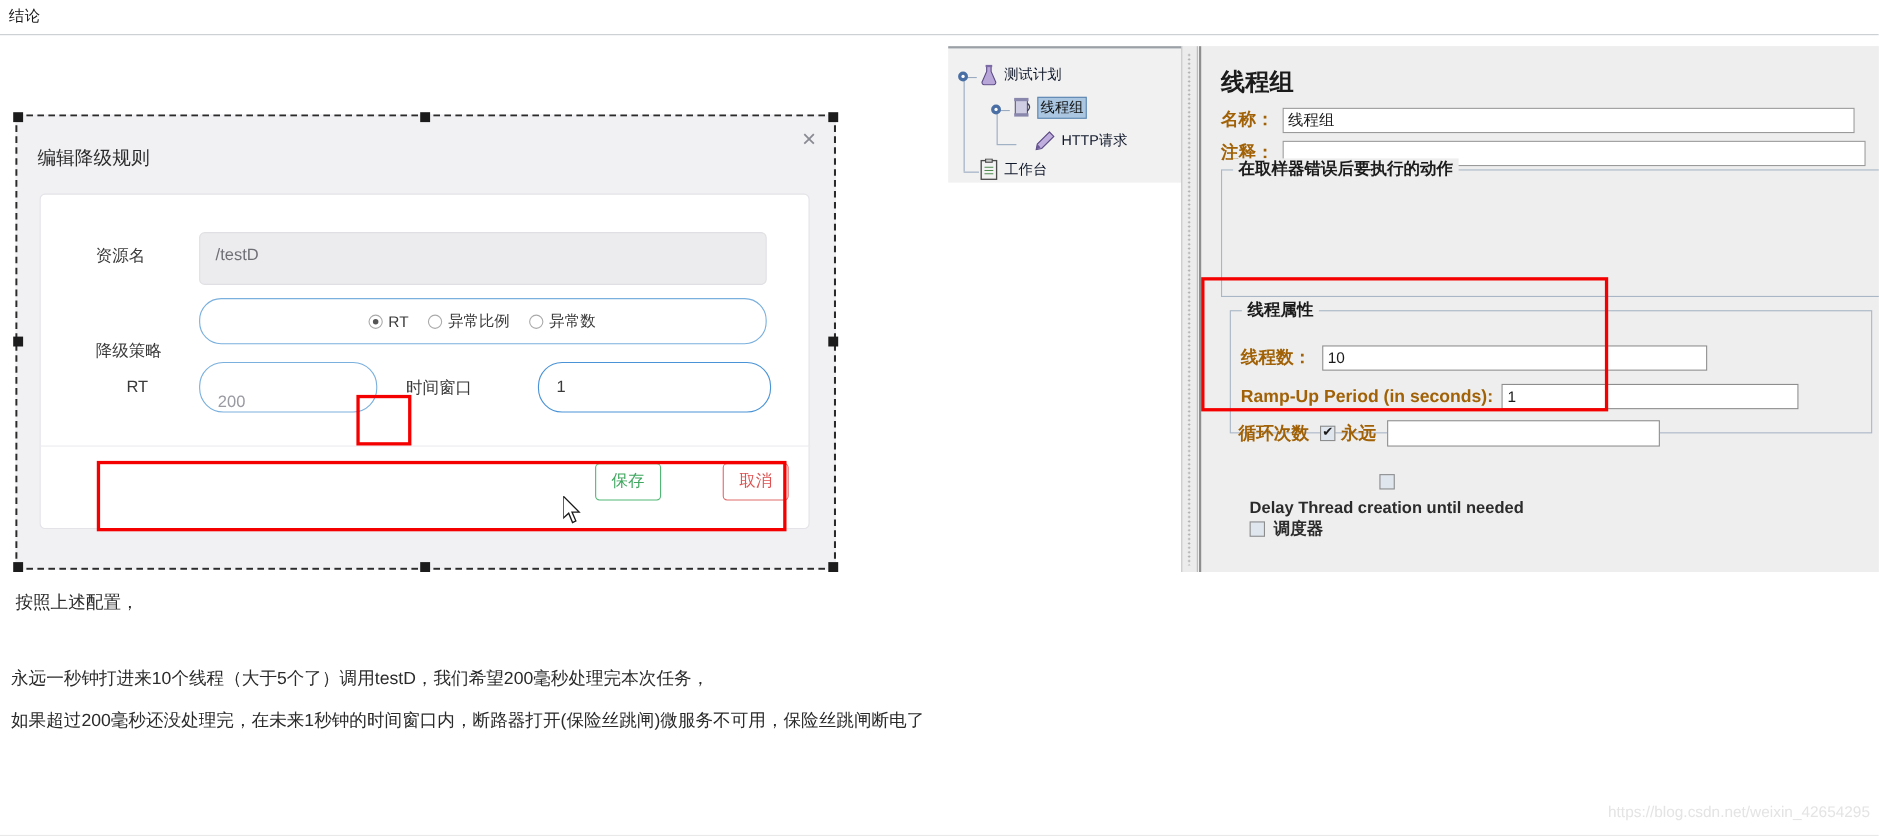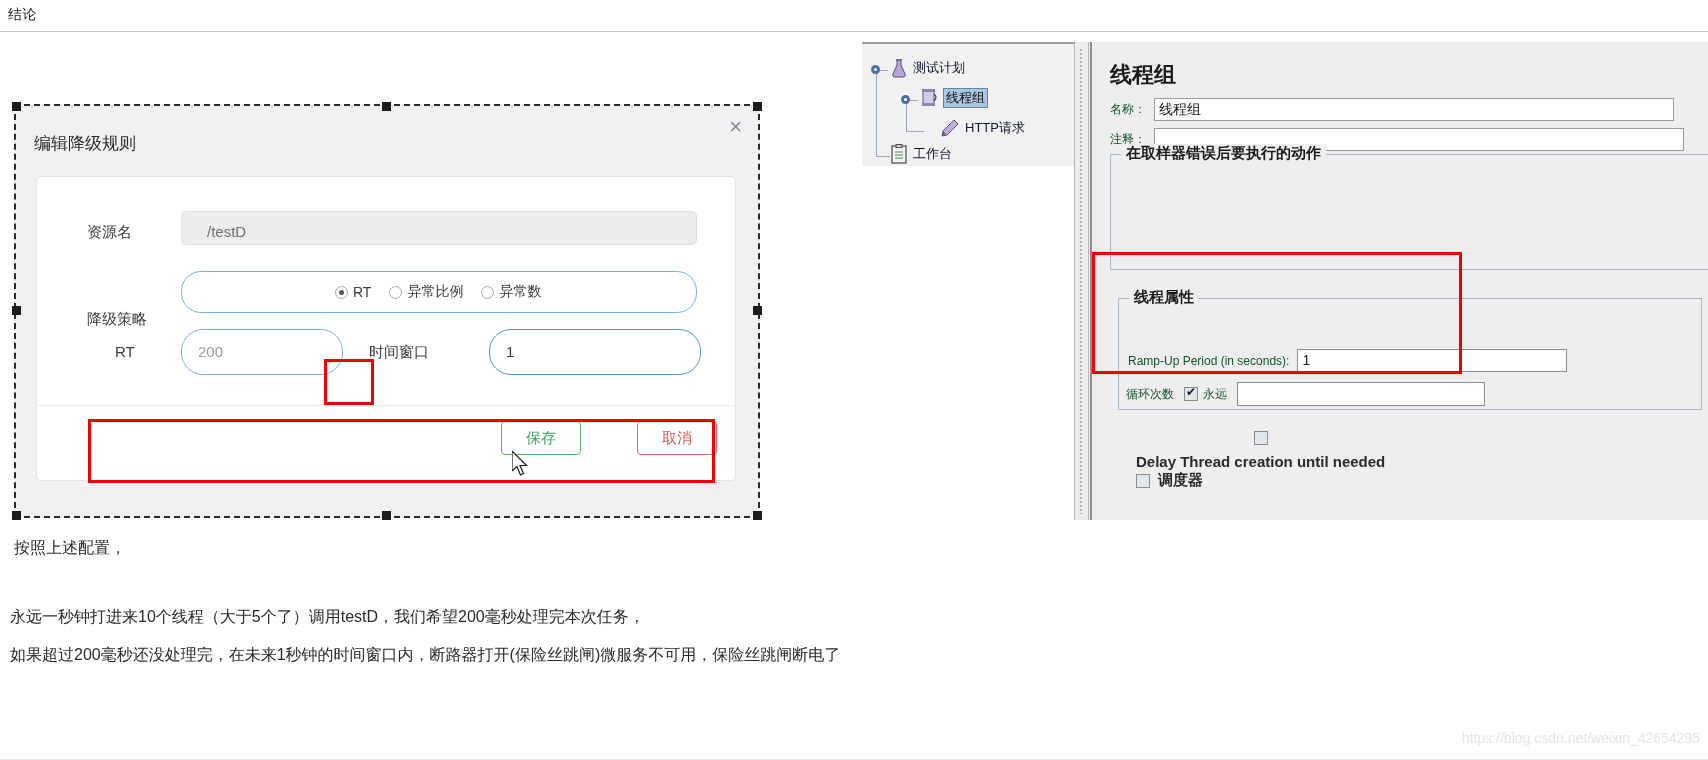--- a/index.html
+++ b/index.html
@@ -69,24 +69,24 @@
   .form-row { position: absolute; left: 0; width: 700px; }
   .form-label {
     position: absolute; font-size: 15px; color: #3a3a3a;
   }
 
   
   #row-resource { top: 34px; height: 42px; }
   #resource-label { left: 50px; top: 12px; }
   #resource-input {
     position: absolute; left: 144px; top: 0;
-    width: 516px; height: 34px;
+    width: 516px; height: 48px;
     background: #ececee; border: 1px solid #e0e0e4; border-radius: 5px;
     font-size: 15px; color: #6f6f76;
-    padding: 0 25px; line-height: 40px;
+    padding: 0 14px; line-height: 40px;
     font-family: inherit;
   }
 
   
   #row-strategy { top: 94px; height: 42px; }
   #strategy-label { left: 50px; top: 12px; margin-top: 27px; }
   #strategy-box {
     position: absolute; left: 144px; top: 0;
     width: 516px; height: 42px;
     border: 1px solid #7ab0dd; border-radius: 20px; background: #fff;
@@ -107,41 +107,41 @@
   }
   .radio-text { font-size: 14px; color: #3a3a3a; }
 
   
   #row-rt { top: 152px; height: 48px; }
   #rt-label { left: 78px; top: 14px; font-size: 15px; }
   #rt-input {
     position: absolute; left: 144px; top: 0;
     width: 162px; height: 46px;
     border: 1px solid #7ab0dd; border-radius: 22px; background: #fff;
-    font-size: 15px; color: #9a9aa2; padding: 0 16px; line-height: 44px;
+    font-size: 15px; color: #9a9aa2; padding: 14px 16px; line-height: 44px;
   }
   #window-label { left: 332px; top: 14px; font-size: 15px; }
   #window-input {
     position: absolute; left: 452px; top: 0;
     width: 212px; height: 46px;
     border: 1px solid #4a93d6; border-radius: 22px; background: #fff;
     font-size: 15px; color: #3a3a3a; padding: 0 16px; line-height: 44px;
   }
 
   #dialog-divider {
     position: absolute; left: 0; top: 228px; width: 700px;
     border-top: 1px solid #ececf0;
   }
 
   #dialog-actions {
     position: absolute; right: 18px; top: 244px;
     display: flex; gap: 12px;
   }
   .btn {
-    height: 34px; min-width: 56px; padding: 0 24px;
+    height: 34px; min-width: 56px; padding: 0 14px;
     border-radius: 4px; background: #fff;
     font-size: 15px; line-height: 32px; text-align: center; cursor: pointer;
     font-family: Liberation Sans, sans-serif;
   }
   .btn-save { border: 1px solid #52b775; color: #3fa75f; }
   .btn-cancel { border: 1px solid #e06a6a; color: #de5454; margin-left: 44px; }
 
   
   .annot {
     position: absolute; border: 3px solid #f40000; pointer-events: none;
@@ -194,21 +194,21 @@
   }
   #panel-inner {
     position: absolute; left: 15px; top: 0; right: 0; bottom: 0;
     background: #eeeeee; border-left: 2px solid #8e8e8e;
   }
   #panel-title {
     position: absolute; left: 18px; top: 18px;
     font-size: 22px; color: #1b1b1b; font-weight: 600;
   }
   .jm-row { position: absolute; display: flex; align-items: center; }
-  .jm-label { font-size: 12px; color: #14532d; font-weight: 400; white-space: nowrap; }
+  .jm-label { font-size: 16px; color: #a16207; font-weight: 700; white-space: nowrap; }
   .jm-input {
     background: #ffffff; border: 1px solid #8d8d8d;
     height: 23px; line-height: 21px; font-size: 14px; color: #1b1b1b;
     padding: 0 4px; font-family: inherit;
   }
 
   #row-name { left: 18px; top: 56px; width: 600px; }
   #name-input { width: 520px; background: #fff; border: 1px solid #9a9a9a; margin-left: 8px; }
   #row-comment { left: 18px; top: 86px; width: 600px; }
   #comment-input { width: 530px; background: #fff; border: 1px solid #9a9a9a; margin-left: 8px; }
@@ -218,21 +218,21 @@
     position: absolute; left: 18px; top: 112px; width: 600px; height: 116px;
     border: 1px solid #a9b6c6; background: transparent;
   }
   #group-sampler-title {
     position: absolute; left: 10px; top: -11px; background: #eeeeee;
     padding: 0 5px; font-size: 15px; font-weight: 700; color: #1b1b1b;
   }
 
   
   #group-thread {
-    position: absolute; left: 26px; top: 256px; width: 584px; height: 112px;
+    position: absolute; left: 26px; top: 240px; width: 584px; height: 112px;
     border: 1px solid #a9b6c6;
   }
   #group-thread-title {
     position: absolute; left: 10px; top: -11px; background: #eeeeee;
     padding: 0 5px; font-size: 15px; font-weight: 700; color: #1b1b1b;
   }
   #row-threads { left: 36px; top: 272px; }
   #threads-input { width: 350px; margin-left: 10px; }
   #row-ramp { left: 36px; top: 307px; }
   #ramp-input { width: 270px; margin-left: 8px; }
@@ -416,20 +416,24 @@
     </div>
 
     <div id="group-sampler">
       <div id="group-sampler-title">在取样器错误后要执行的动作</div>
     </div>
 
     <div id="group-thread">
       <div id="group-thread-title">线程属性</div>
     </div>
 
+    <div class="jm-row" id="row-threads">
+      <span class="jm-label">线程数：</span>
+      <span class="jm-input" id="threads-input">10</span>
+    </div>
 
     <div class="jm-row" id="row-ramp">
       <span class="jm-label">Ramp-Up Period (in seconds):</span>
       <span class="jm-input" id="ramp-input">1</span>
     </div>
 
     <div class="jm-row" id="row-loop">
       <span class="jm-label">循环次数</span>
       <span style="display:inline-flex;align-items:center;gap:5px;margin-left:10px;">
         <span class="jm-check checked"></span>

